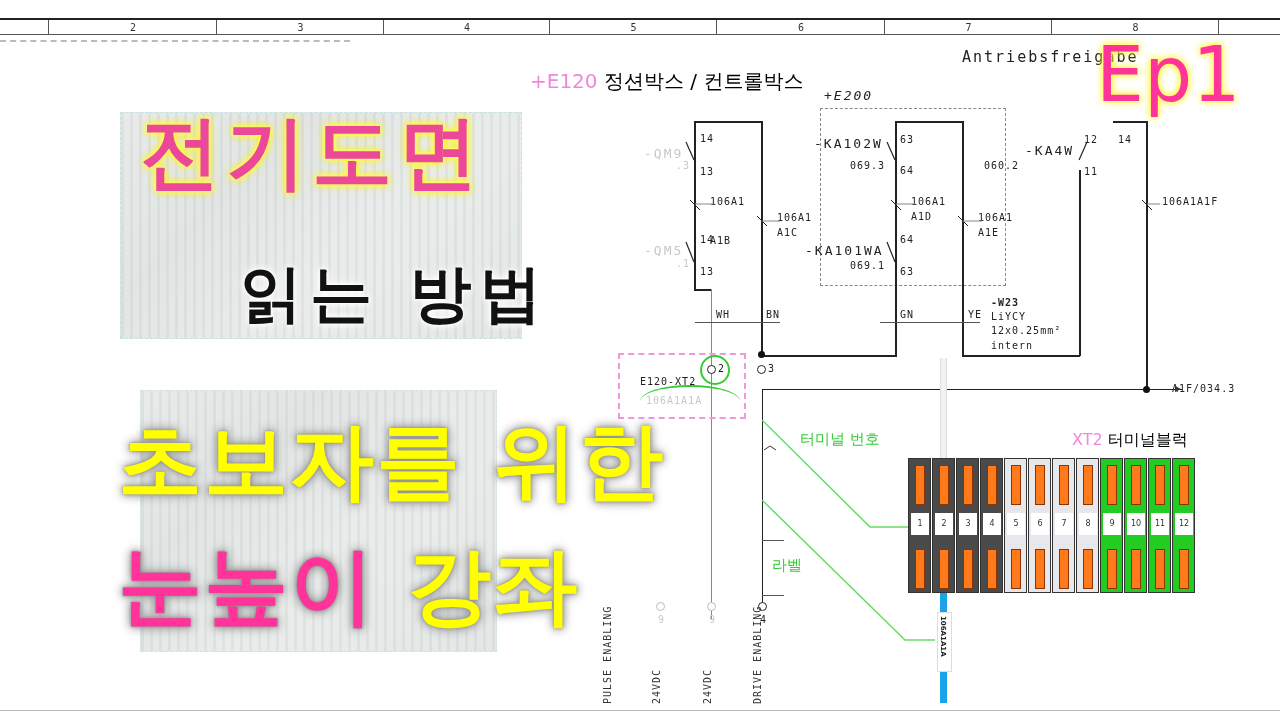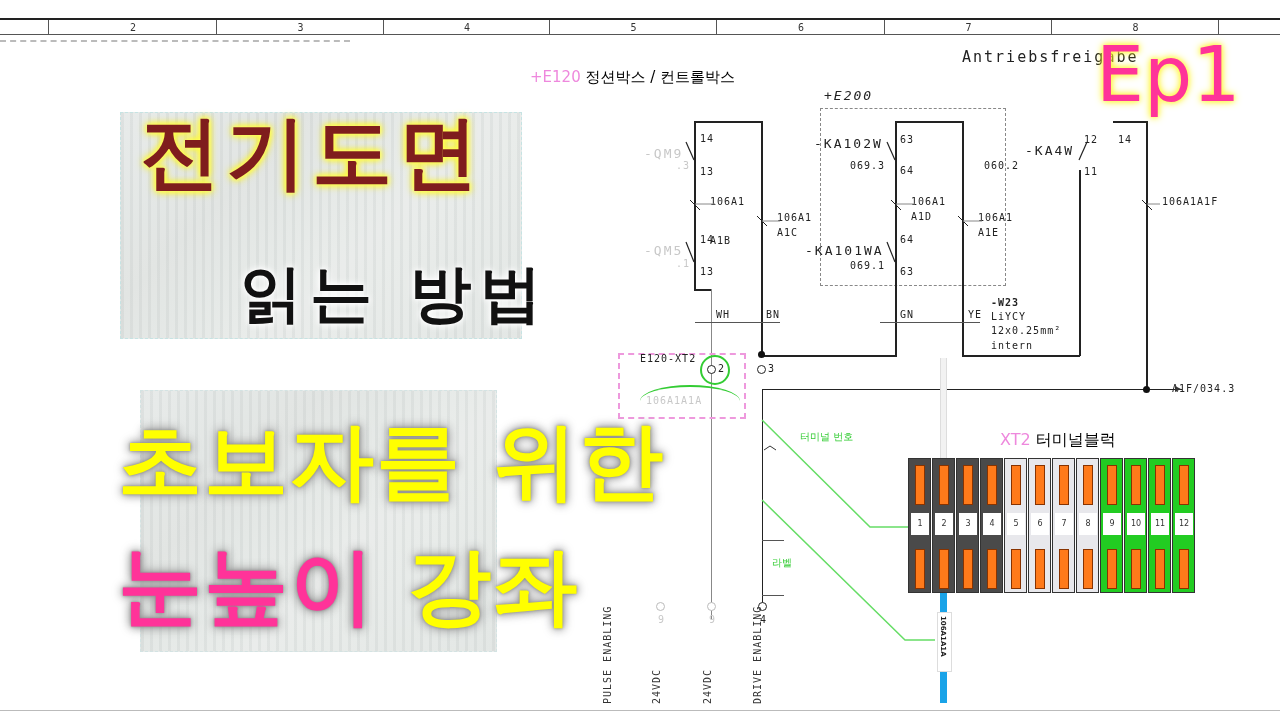--- a/index.html
+++ b/index.html
@@ -13,30 +13,30 @@
   .bgphoto.p2{left:140px;top:390px;width:355px;height:260px;border:1px dashed #cfe0e0;}
   .bgphoto::after{content:"";position:absolute;inset:0;background:repeating-linear-gradient(90deg,rgba(120,130,130,0.10) 0 3px,transparent 3px 9px);}
   .sch{position:absolute;color:#222;font-size:10px;letter-spacing:1px;white-space:nowrap;}
   .sch.big{font-size:13px;letter-spacing:2px;}
   .sch.faint{color:#c8c8c8;}
   .ln{position:absolute;background:#222;}
   .ln.thin{background:#555;}
   .ln.grey{background:#888;}
   .dashbox{position:absolute;border:1px dashed #888;}
   .title-main{position:absolute;font-family:"DejaVu Sans",sans-serif;font-weight:bold;white-space:nowrap;}
-  .t1{left:140px;top:100px;font-size:80px;color:#7f1d1d;text-shadow:0 0 4px #ffff66,0 0 6px #ffff33,0 0 10px #ffee00;letter-spacing:6px;}
+  .t1{left:140px;top:100px;font-size:80px;color:#ec4899;text-shadow:0 0 4px #ffff66,0 0 6px #ffff33,0 0 10px #ffee00;letter-spacing:6px;}
   .t2{left:240px;top:252px;font-size:62px;color:#111;text-shadow:0 0 3px #fff,0 0 6px #fff,0 0 10px #ffffff;letter-spacing:8px;}
   .t3{left:118px;top:405px;font-size:84px;color:#ffff00;text-shadow:0 0 3px #888,0 0 8px #999,0 0 12px #aaa;letter-spacing:2px;}
   .t4{left:118px;top:530px;font-size:84px;letter-spacing:2px;text-shadow:0 0 3px #888,0 0 8px #999,0 0 12px #aaa;}
   .t4 .pk{color:#ff3399;}
   .t4 .yl{color:#ffff00;}
   .ep{position:absolute;left:1096px;top:30px;font-family:"DejaVu Sans",sans-serif;font-size:76px;color:#ff3399;text-shadow:0 0 4px #ffff55,0 0 8px #ffee00;}
-  .hdr{position:absolute;font-family:"DejaVu Sans",sans-serif;font-size:15px;white-space:nowrap;}
+  .hdr{position:absolute;font-family:"DejaVu Sans",sans-serif;font-size:20px;white-space:nowrap;}
   .pinklbl{color:#ee88dd;}
-  .greentxt{position:absolute;font-family:"DejaVu Sans",sans-serif;color:#33cc33;font-size:10px;white-space:nowrap;}
+  .greentxt{position:absolute;font-family:"DejaVu Sans",sans-serif;color:#33cc33;font-size:15px;white-space:nowrap;}
   .tb{position:absolute;left:908px;top:458px;width:287px;height:135px;}
   .term{position:absolute;top:0;width:23px;height:135px;box-sizing:border-box;border:1px solid #333;}
   .term.dark{background:#4a4a4a;}
   .term.light{background:#e8e8ec;}
   .term.green{background:#22cc22;}
   .lever{position:absolute;left:6px;width:10px;height:40px;background:#ff7a1a;border:1px solid #883300;box-sizing:border-box;}
   .lever.top{top:6px;}
   .lever.bot{top:90px;}
   .tlabel{position:absolute;left:2px;top:54px;width:18px;height:22px;background:#fff;font-family:"DejaVu Sans",sans-serif;font-size:8px;color:#333;text-align:center;line-height:22px;}
   .node{position:absolute;width:7px;height:7px;border:1px solid #222;border-radius:50%;background:#fff;}
@@ -135,21 +135,21 @@
 <div class="sch" style="left:716px;top:309px;">WH</div>
 <div class="sch" style="left:766px;top:309px;">BN</div>
 <div class="sch" style="left:900px;top:309px;">GN</div>
 <div class="sch" style="left:968px;top:309px;">YE</div>
 <div class="sch" style="left:991px;top:297px;font-weight:bold;">-W23</div>
 <div class="sch" style="left:991px;top:311px;">LiYCY</div>
 <div class="sch" style="left:991px;top:325px;">12x0.25mm²</div>
 <div class="sch" style="left:991px;top:340px;">intern</div>
 
 <div style="position:absolute;left:618px;top:353px;width:124px;height:62px;border:2px dashed #ee99dd;"></div>
-<div class="sch" style="left:640px;top:353px;">E120-XT2</div>
+<div class="sch" style="left:640px;top:376px;">E120-XT2</div>
 <div class="node" style="left:707px;top:365px;"></div>
 <div class="sch" style="left:718px;top:363px;">2</div>
 <div class="node" style="left:757px;top:365px;"></div>
 <div class="sch" style="left:768px;top:363px;">3</div>
 <div style="position:absolute;left:700px;top:355px;width:26px;height:26px;border:2px solid #33cc33;border-radius:50%;"></div>
 <div style="position:absolute;left:640px;top:385px;width:100px;height:30px;border-top:2px solid #33cc33;border-radius:50% 50% 0 0;"></div>
 <div class="sch faint" style="left:646px;top:395px;">106A1A1A</div>
 
 <div class="sch" style="left:1172px;top:383px;">A1F/034.3</div>
 <div style="position:absolute;left:1175px;top:386px;width:0;height:0;border-left:6px solid #333;border-top:3px solid transparent;border-bottom:3px solid transparent;"></div>
@@ -182,21 +182,21 @@
   <line x1="695" y1="204" x2="715" y2="204" stroke="#888" stroke-width="1"></line>
   <line x1="762" y1="221" x2="780" y2="221" stroke="#888" stroke-width="1"></line>
   <line x1="896" y1="204" x2="915" y2="204" stroke="#888" stroke-width="1"></line>
   <line x1="963" y1="221" x2="982" y2="221" stroke="#888" stroke-width="1"></line>
   <line x1="1147" y1="204" x2="1160" y2="204" stroke="#888" stroke-width="1"></line>
 </svg>
 
 <div class="greentxt" style="left:800px;top:430px;">터미널 번호</div>
 <div class="greentxt" style="left:772px;top:556px;">라벨</div>
 
-<div class="hdr" style="left:1000px;top:430px;font-size:16px;">
+<div class="hdr" style="left:1072px;top:430px;font-size:16px;">
   <span class="pinklbl">XT2</span>
   <span>터미널블럭</span>
 </div>
 
 <div class="tb">
   <div class="term dark" style="left:0px;">
       <div class="lever top"></div>
       <div class="tlabel">1</div>
       <div class="lever bot"></div>
     </div>

